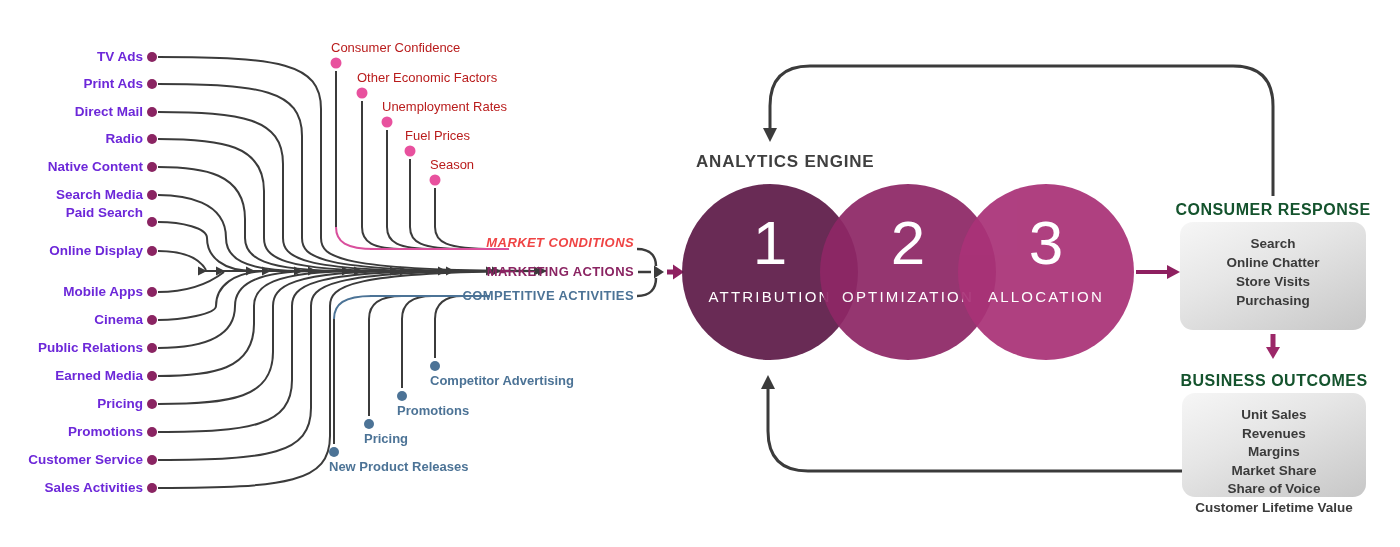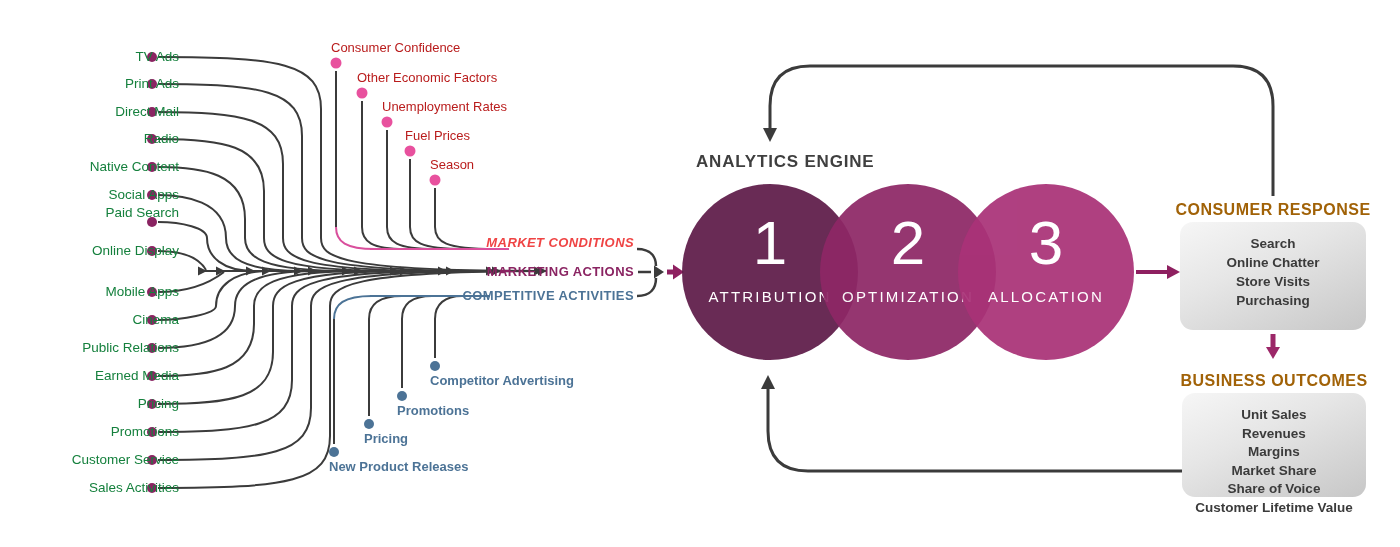--- a/index.html
+++ b/index.html
@@ -3,21 +3,21 @@
 <meta charset="utf-8">
 <style>
   html,body{margin:0;padding:0;background:#ffffff;}
   .canvas{
     position:relative;width:1400px;height:547px;background:#ffffff;
     font-family:"Liberation Sans",sans-serif;overflow:hidden;
   }
   svg.wires{position:absolute;left:0;top:0;width:1400px;height:547px;}
   .left-label{
     position:absolute;left:0;width:143px;text-align:right;
-    font-size:13.5px;font-weight:400;color:#15803d;white-space:nowrap;line-height:20px;padding-left:36px;
+    font-size:13.5px;font-weight:700;color:#6d28d9;white-space:nowrap;line-height:20px;
   }
   .pink-label{
     position:absolute;font-size:13px;font-weight:400;color:#b91c1c;white-space:nowrap;line-height:14px;
   }
   .blue-label{
     position:absolute;font-size:13px;font-weight:700;color:#4c7396;white-space:nowrap;line-height:14px;
   }
   .cap-label{
     position:absolute;right:766px;text-align:right;white-space:nowrap;
     font-size:13px;font-weight:700;letter-spacing:.4px;line-height:16px;
@@ -35,21 +35,21 @@
   .circle .num{
     position:absolute;top:22px;left:0;right:0;text-align:center;
     font-size:62px;font-weight:300;color:#ffffff;line-height:74px;
   }
   .circle .step-label{
     position:absolute;top:104px;left:0;right:0;text-align:center;
     font-size:15px;font-weight:400;letter-spacing:2.2px;color:#ffffff;white-space:nowrap;
   }
   .panel-title{
     position:absolute;width:200px;text-align:center;font-size:16px;font-weight:700;
-    letter-spacing:.5px;color:#a16207;white-space:nowrap;
+    letter-spacing:.5px;color:#14532d;white-space:nowrap;
   }
   .panel{
     position:absolute;border-radius:13px;
     background:linear-gradient(155deg,#f6f6f6 0%,#e6e6e6 40%,#c7c7c7 100%);
   }
   .panel ul{
     list-style:none;margin:0;padding:12px;text-align:center;color:#3b3b3b;
     font-size:13.5px;font-weight:700;
   }
   #consumer-panel{left:1180px;top:222px;width:186px;height:108px;}
@@ -164,21 +164,21 @@
     <path d="M 1182 471 L 808 471 Q 768 471 768 431 L 768 387" stroke="#3b3b3b" stroke-width="3" fill="none"></path>
     <path d="M 761 389 L 775 389 L 768 375 Z" fill="#3b3b3b"></path>
   </svg>
 
   <div id="label-layer">
       <div class="left-label" style="top:47px;">TV Ads</div>
       <div class="left-label" style="top:74px;">Print Ads</div>
       <div class="left-label" style="top:102px;">Direct Mail</div>
       <div class="left-label" style="top:129px;">Radio</div>
       <div class="left-label" style="top:157px;">Native Content</div>
-      <div class="left-label" style="top:185px;">Social Apps</div>
+      <div class="left-label" style="top:185px;">Search Media</div>
       <div class="left-label" style="top:203px;">Paid Search</div>
       <div class="left-label" style="top:241px;">Online Display</div>
       <div class="left-label" style="top:282px;">Mobile Apps</div>
       <div class="left-label" style="top:310px;">Cinema</div>
       <div class="left-label" style="top:338px;">Public Relations</div>
       <div class="left-label" style="top:366px;">Earned Media</div>
       <div class="left-label" style="top:394px;">Pricing</div>
       <div class="left-label" style="top:422px;">Promotions</div>
       <div class="left-label" style="top:450px;">Customer Service</div>
       <div class="left-label" style="top:478px;">Sales Activities</div>

